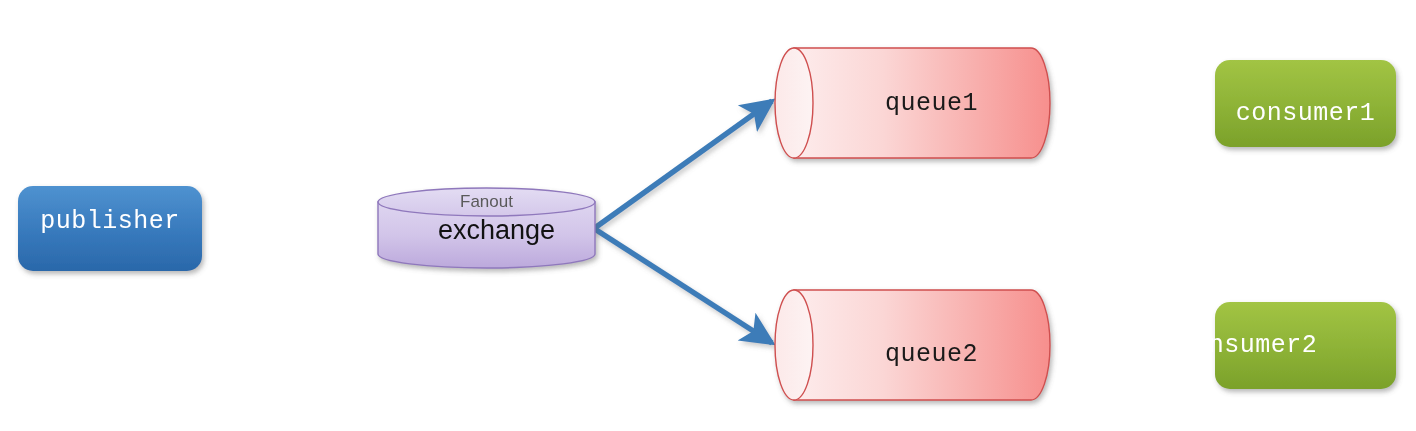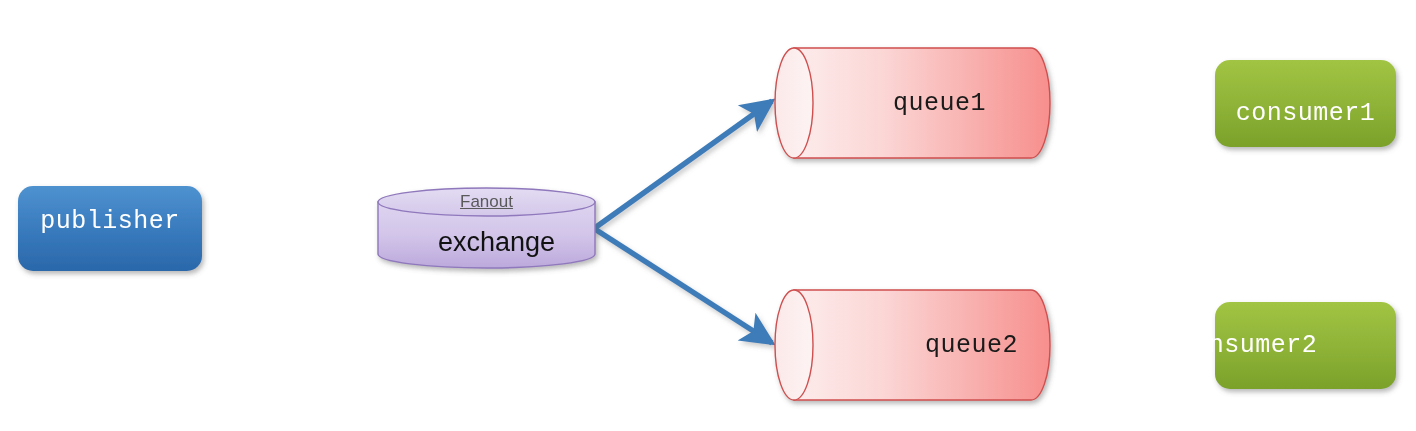--- a/index.html
+++ b/index.html
@@ -139,23 +139,23 @@
     <rect x="1215" y="60" width="181" height="87" rx="15" ry="15" fill="url(#gradGreen)" filter="url(#softShadow)"></rect>
   </g>
 
   <g>
     <rect x="1215" y="302" width="181" height="87" rx="15" ry="15" fill="url(#gradGreen)" filter="url(#softShadow)"></rect>
   </g>
 </svg>
 
 <div class="node-label mono-label box-label" style="left:18px; top:186px; width:184px; height:71px; display:flex; align-items:center; justify-content:center;">publisher</div>
 
-<div class="node-label sans-label exchange-kind-label" style="left:378px; top:190px; width:217px; height:24px; display:flex; align-items:center; justify-content:center;text-decoration:underline;">Fanout</div>
+<div class="node-label sans-label exchange-kind-label" style="left:378px; top:190px; width:217px; height:24px; display:flex; align-items:center; justify-content:center;">Fanout</div>
 
-<div class="node-label sans-label exchange-main-label" style="left:378px; top:224px; width:237px; height:36px; display:flex; align-items:center; justify-content:center;">exchange</div>
+<div class="node-label sans-label exchange-main-label" style="left:378px; top:212px; width:237px; height:36px; display:flex; align-items:center; justify-content:center;">exchange</div>
 
-<div class="node-label mono-label queue-label" style="left:813px; top:48px; width:237px; height:110px; display:flex; align-items:center; justify-content:center;padding-left:8px;">queue1</div>
+<div class="node-label mono-label queue-label" style="left:813px; top:48px; width:237px; height:110px; display:flex; align-items:center; justify-content:center;">queue1</div>
 
-<div class="node-label mono-label queue-label" style="left:813px; top:290px; width:237px; height:110px; display:flex; align-items:center; justify-content:center;padding-left:40px;">queue2</div>
+<div class="node-label mono-label queue-label" style="left:813px; top:299px; width:237px; height:110px; display:flex; align-items:center; justify-content:center;">queue2</div>
 
 <div class="node-label mono-label box-label" style="left:1215px; top:60px; width:181px; height:106px; display:flex; align-items:center; justify-content:center;">consumer1</div>
 
 <div class="node-label mono-label box-label" style="left:1157px; top:302px; width:181px; height:87px; display:flex; align-items:center; justify-content:center;">consumer2</div>
 
 </body></html>

